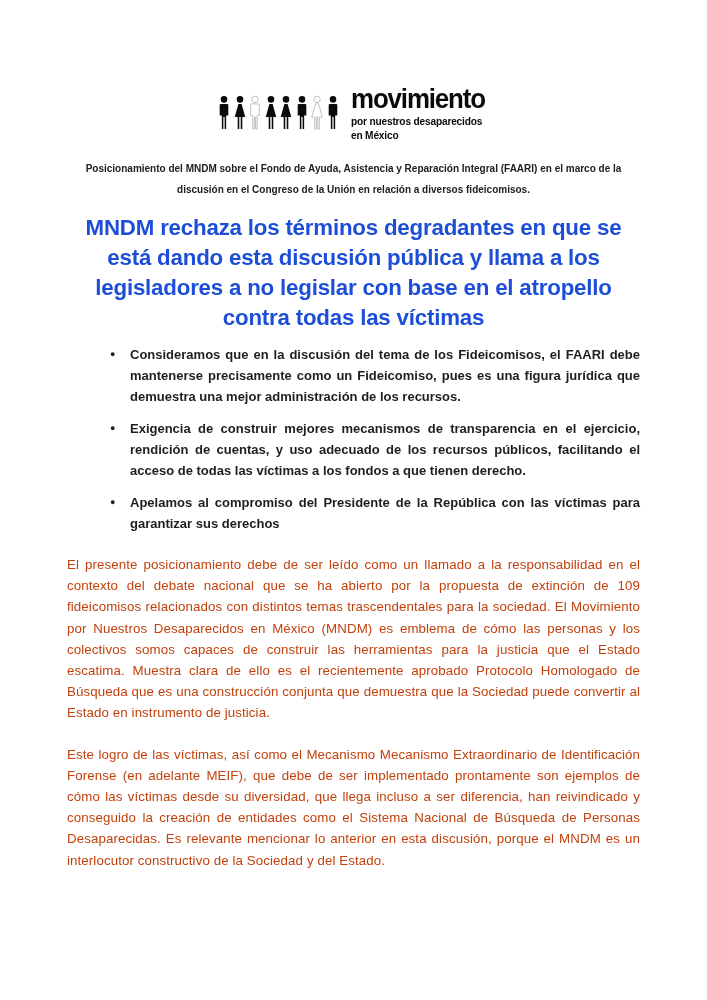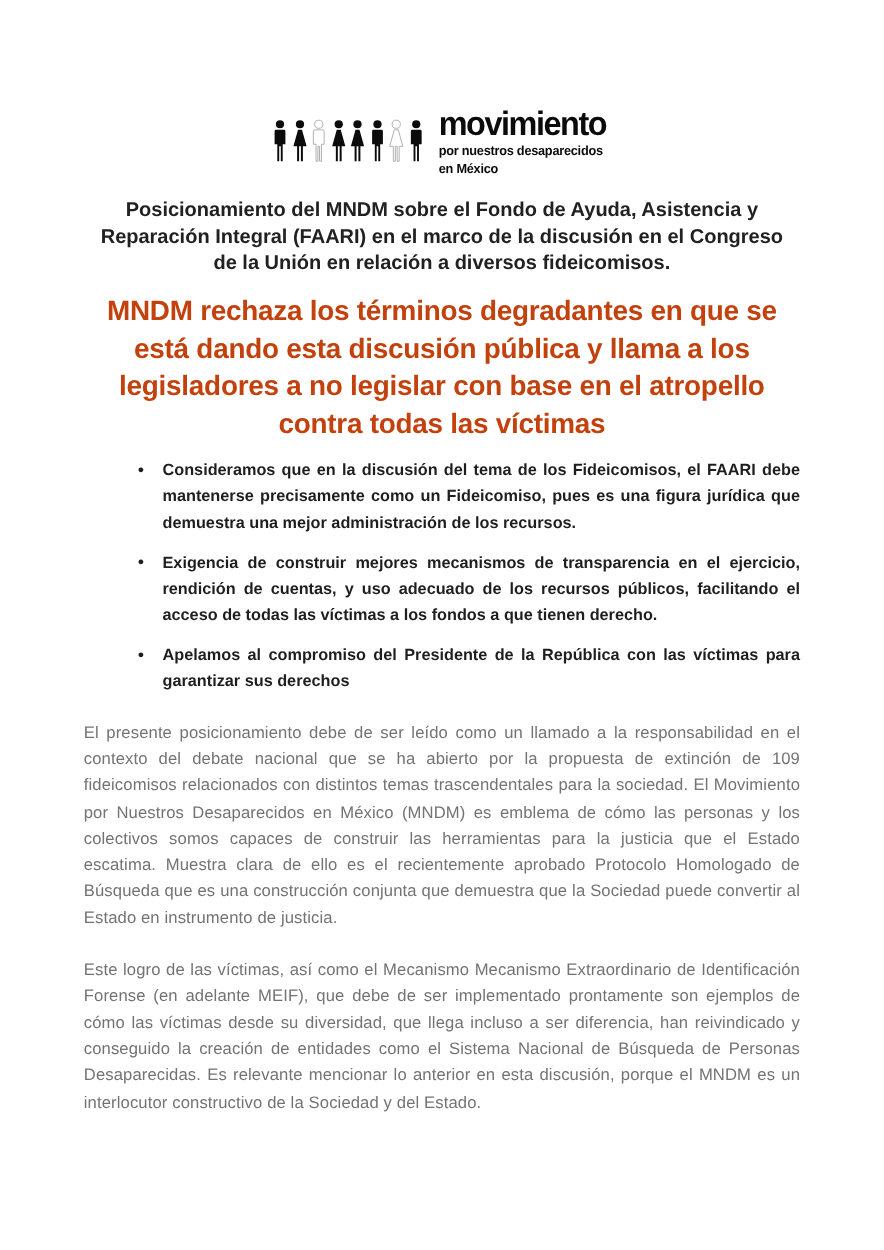--- a/index.html
+++ b/index.html
@@ -13,39 +13,39 @@
   .logo-figures{display:flex;align-items:flex-start;height:44px;}
   .logo-figures svg{width:16px;height:44px;display:block;margin-right:-0.5px;}
   .fig.solid{fill:#0b0b0b;}
   .fig.outline{fill:#ffffff;stroke:#a8a8a8;stroke-width:0.9;}
   .logo-text{line-height:1;transform:scaleX(0.96);transform-origin:left top;padding-top:3px;}
   .logo-title{font-size:27px;font-weight:800;letter-spacing:-1.2px;color:#0b0b0b;line-height:0.92;}
   .logo-sub{font-size:10.6px;font-weight:800;letter-spacing:-0.2px;color:#0b0b0b;margin-top:2.5px;line-height:1.15;}
   
   .kicker{
     margin:20px auto 0;max-width:560px;text-align:center;
-    font-size:16px;font-weight:700;line-height:21px;color:#212121;
+    font-size:10px;font-weight:700;line-height:21px;color:#212121;
   }
   .doc-title{
     margin:13px auto 0;max-width:560px;text-align:center;
-    font-size:22.3px;font-weight:800;line-height:30px;color:#c2410c;letter-spacing:-0.2px;
+    font-size:22.3px;font-weight:800;line-height:30px;color:#1d4ed8;letter-spacing:-0.2px;
   }
   
   ul.points{margin:8px 0 0 0;padding:0 0 0 43px;list-style:none;}
   ul.points li{
     position:relative;padding-left:20px;margin-top:11px;
     font-size:13px;font-weight:700;line-height:21px;color:#1e1e1e;text-align:justify;
   }
   ul.points li::before{
     content:"\25CF";position:absolute;left:0;top:0;font-size:9px;color:#1e1e1e;
   }
   
   .body-copy p{
     margin:20px 0 0 0;font-size:13.3px;font-weight:400;line-height:21.2px;
-    color:#737373;text-align:justify;letter-spacing:0.1px;
+    color:#c2410c;text-align:justify;letter-spacing:0.1px;
   }
   .body-copy{margin-top:12px;}
   .defs-holder{position:absolute;width:0;height:0;overflow:hidden;}
 </style>
 </head>
 <body>
 
 <svg class="defs-holder" aria-hidden="true">
   <defs>
     <symbol id="man" viewBox="0 0 20 44">

